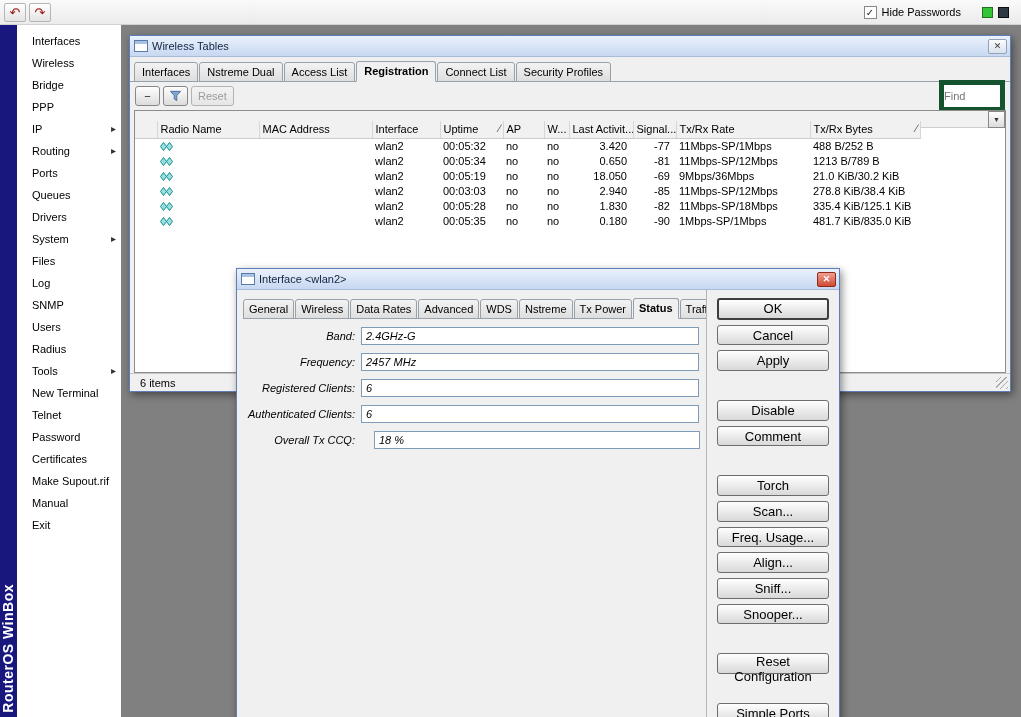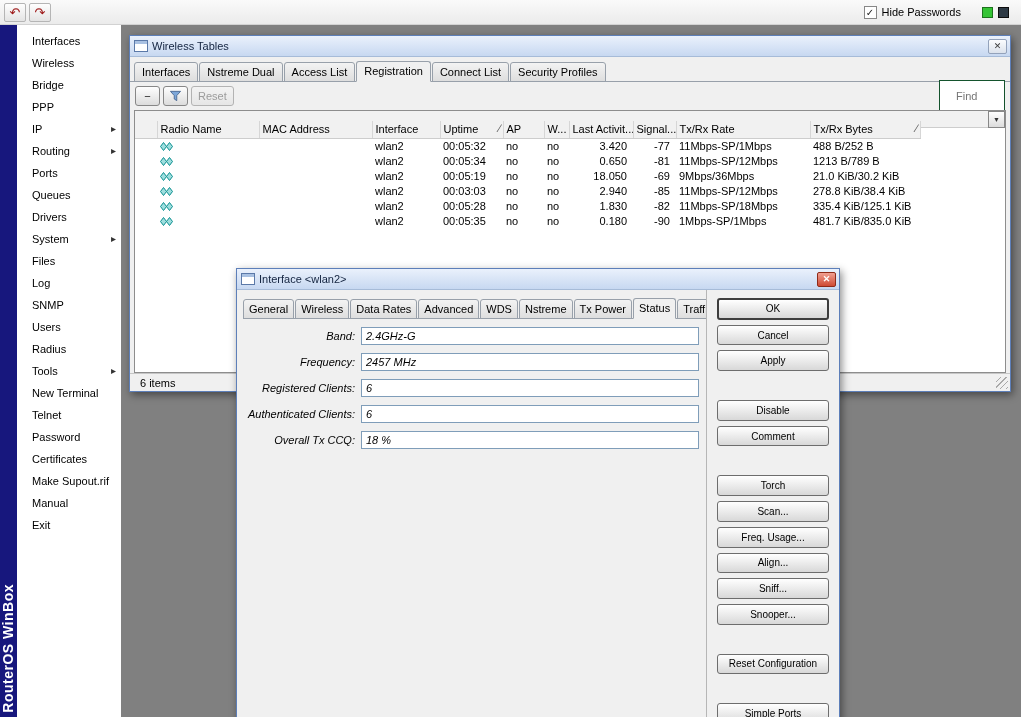--- a/index.html
+++ b/index.html
@@ -27,29 +27,29 @@
   .win { position:absolute; background:#f0f0f0; border:1px solid #5d7fb9; box-shadow:2px 3px 8px rgba(0,0,0,0.45); display:flex; flex-direction:column;justify-content:center; }
   .titlebar { flex:none; height:21px; background:linear-gradient(#eaf1fc,#c7d8f1); border-bottom:1px solid #a6bbd8; display:flex; align-items:center; padding:0 3px 0 4px; }
   .title-icon { width:14px; height:12px; margin-right:4px; flex:none; }
   .title-text { color:#13233f; white-space:nowrap; }
   .close-btn { margin-left:auto; width:19px; height:15px; border:1px solid #93a2bb; border-radius:2px; background:linear-gradient(#fbfcfe,#dbe2ec); color:#3c3c3c; font-size:9px; line-height:12px; text-align:center; }
   .close-btn.red { background:linear-gradient(#f0a092,#cf4a33); border-color:#8f2a18; color:#fff; font-weight:bold; }
 
   
   .tabbar { flex:none; display:flex; align-items:flex-end; padding:4px 0 0 4px; border-bottom:1px solid #98a0aa; height:25px; }
   .tab { border:1px solid #98a0aa; border-radius:3px 3px 0 0; background:linear-gradient(#f3f3f3,#dedede); padding:0 7px; height:20px; line-height:19px; margin-right:1px; margin-bottom:-1px; border-bottom:1px solid #98a0aa; white-space:nowrap; }
-  .tab.active { background:#f0f0f0; border-bottom-color:#f0f0f0; font-weight:normal; height:21px; }
+  .tab.active { background:#f0f0f0; border-bottom-color:#f0f0f0; font-weight:bold; height:21px; }
 
   
   #wt { left:129px; top:35px; width:882px; height:357px; z-index:10; }
   .toolbar { flex:none; height:28px; display:flex; align-items:center; gap:3px; padding:0 5px; }
   .tbtn { height:20px; border:1px solid #878787; border-radius:3px; background:linear-gradient(#fefefe,#dcdcdc); font-size:11px; padding:0 6px; color:#222; display:flex; align-items:center; justify-content:center; }
   .tbtn.iconb { width:25px; }
   .tbtn.disabled { color:#9c9c9c; border-color:#b3b3b3; background:linear-gradient(#f3f3f3,#e6e6e6); }
-  .find-input { margin-left:auto; width:66px; height:32px; border:1px solid #14532d; padding:0 16px; font-size:11px; font-family:"Liberation Sans",sans-serif; }
+  .find-input { margin-left:auto; width:66px; height:32px; border:5px solid #14532d; padding:0 0; font-size:11px; font-family:"Liberation Sans",sans-serif; }
   .tablewrap { flex:1; margin:0 4px; background:#fff; border:1px solid #8d8d8d; position:relative; overflow:hidden; }
   .header-band { position:absolute; top:0; left:0; right:0; height:17px; background:#f1f1f1; border-bottom:1px solid #cdcdcd; }
   .colsel-btn { position:absolute; top:0; right:0; width:17px; height:17px; border:1px solid #878787; background:linear-gradient(#fefefe,#dcdcdc); font-size:7px; color:#333; z-index:5; line-height:15px; text-align:center; }
   table.reg { position:absolute; top:10px; left:0; border-collapse:collapse; table-layout:fixed; width:785px; }
   .reg th { height:17px; font-weight:normal; text-align:left; padding:0 3px; border-right:1px solid #d6d6d6; border-bottom:1px solid #cdcdcd; background:#f1f1f1; position:relative; white-space:nowrap; overflow:hidden; }
   .reg td { height:15px; padding:0 3px; white-space:nowrap; overflow:hidden; }
   .reg td.num { text-align:right; padding-right:6px; }
   .sortg { display:none; position:absolute; right:2px; top:1px; color:#555; }
   th.sorted .sortg { display:block; }
   .wicon { display:inline-block; vertical-align:-1px; margin-right:3px; }
@@ -57,25 +57,25 @@
   .grip { position:absolute; right:2px; bottom:2px; width:12px; height:12px; background:repeating-linear-gradient(135deg, transparent 0 3px, #a9a9a9 3px 4px); }
 
   
   #dlg { left:236px; top:268px; width:604px; height:462px; z-index:30; }
   .dlg-body { flex:1; display:flex; overflow:hidden; }
   .dlg-left { flex:1; display:flex; flex-direction:column; padding:4px 0 0 6px; overflow:hidden; }
   .dlg-left .tabbar { padding-left:0; }
   .dlg-left .tab { padding:0 5px; }
   .dlg-form { padding:8px 6px 0 0;font-style:italic; }
   .frow { display:flex; align-items:center; margin-bottom:8px; }
-  .frow.gap { margin-top:3px; }
+  .frow.gap { margin-top:3px;gap:13px; }
   .flabel { width:118px; flex:none; text-align:right; padding-right:6px; white-space:nowrap; }
   .ffield { width:338px; height:18px; border:1px solid #7f9db9; background:#fff; padding:1px 4px; line-height:14px; overflow:hidden; white-space:nowrap; }
   .btncol { flex:none; width:133px; border-left:1px solid #b6b6b6; padding:8px 10px 0 10px; display:flex; flex-direction:column; align-items:flex-start; }
-  .dbtn { width:112px; height:21px; margin-bottom:5px; border:1px solid #6d6d6d; border-radius:3px; background:linear-gradient(#ffffff,#d8d8d8); font-size:10px; color:#000; }
+  .dbtn { width:112px; height:21px; margin-bottom:5px; border:1px solid #6d6d6d; border-radius:3px; background:linear-gradient(#ffffff,#d8d8d8); font-size:13px; color:#000; }
   .dbtn.gap { margin-top:24px; }
   .dbtn.default { border:2px solid #3e3e3e; height:22px; }
 </style>
 </head>
 <body>
 
 <div class="topbar">
   <button class="nav-btn">↶</button>
   <button class="nav-btn">↷</button>
   <div class="topbar-right">

